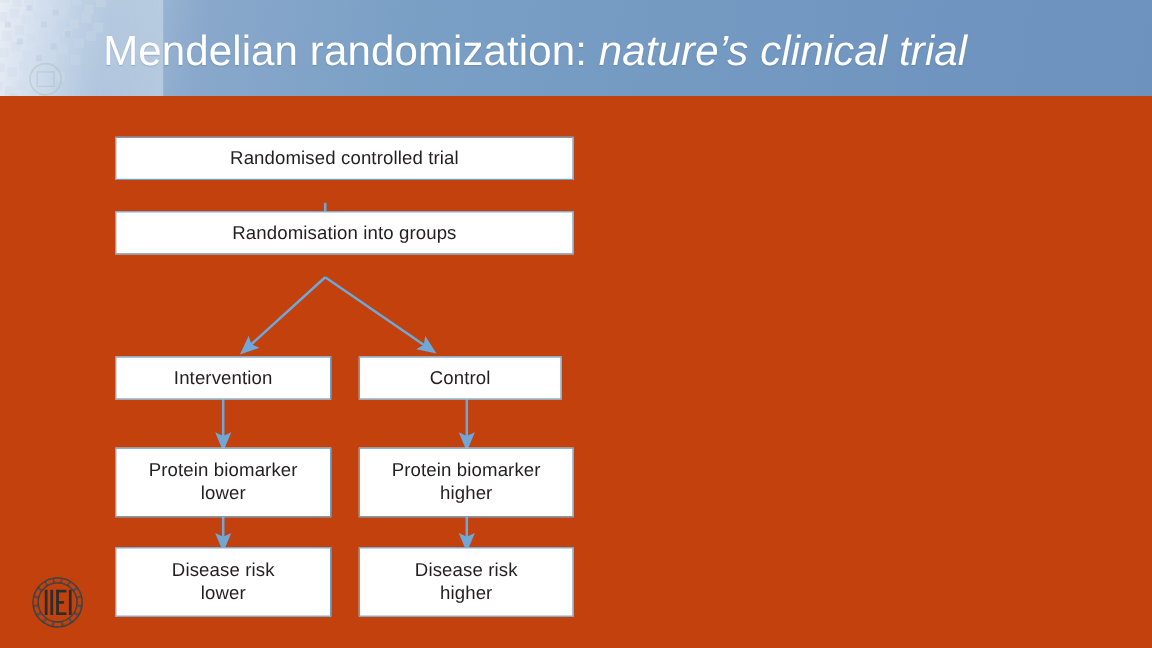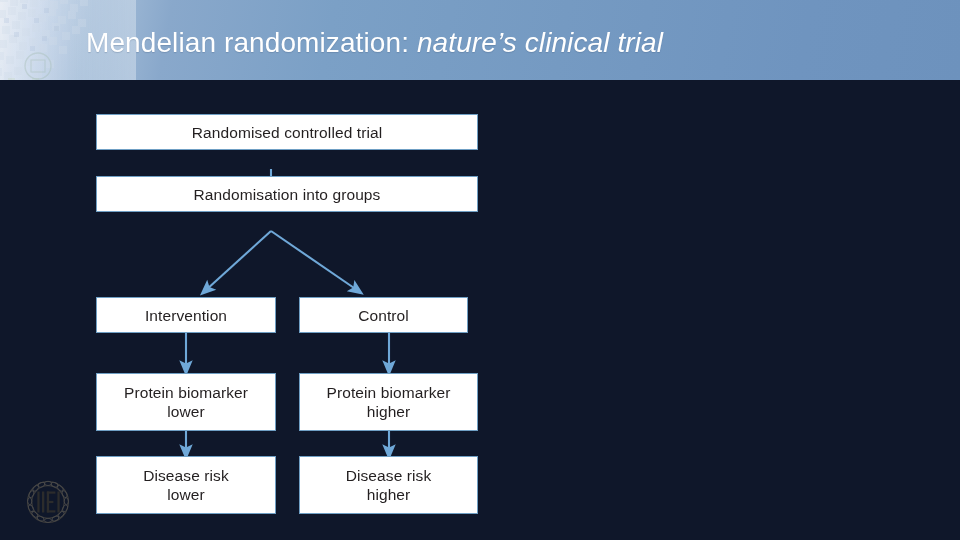--- a/index.html
+++ b/index.html
@@ -55,36 +55,36 @@
     background: linear-gradient(90deg, rgba(243,246,250,0) 0%, rgba(243,246,250,0.1) 55%, rgba(232,239,246,0.55) 100%);
     pointer-events: none;
   }
   #header-title {
     position: absolute;
     left: 86px;
     top: 19px;
     height: 48px;
     line-height: 48px;
     white-space: nowrap;
-    font-size: 28px;
+    font-size: 35px;
     color: #ffffff;
     letter-spacing: 0.1px;
     text-shadow: 0 1px 1px rgba(60,85,115,0.25);
   }
   #header-title .reg { font-style: normal; }
   #header-title .ital { font-style: italic; }
 
   
   #canvas {
     position: absolute;
     left: 0;
     top: 80px;
     width: 960px;
     height: 460px;
-    background: #0f172a;
+    background: #c2410c;
   }
   #flow {
     position: absolute;
     left: 80px;
     top: 20px;
     width: 420px;
     height: 430px;
   }
   #flow-svg {
     position: absolute;

